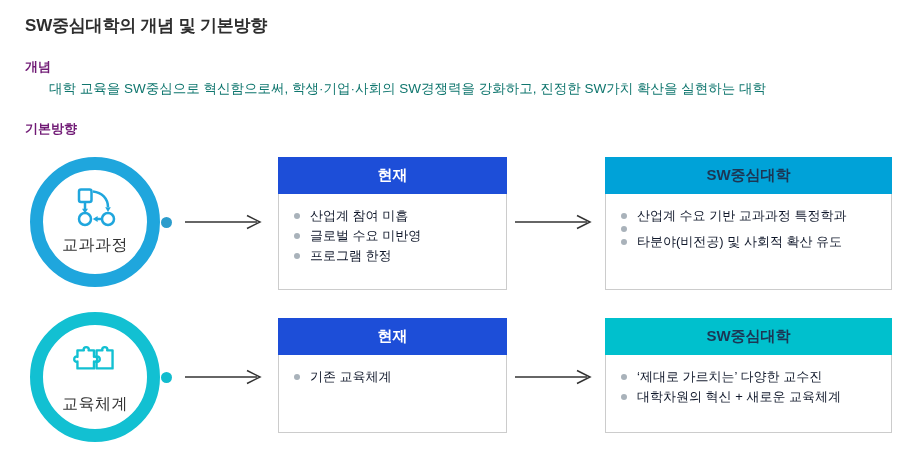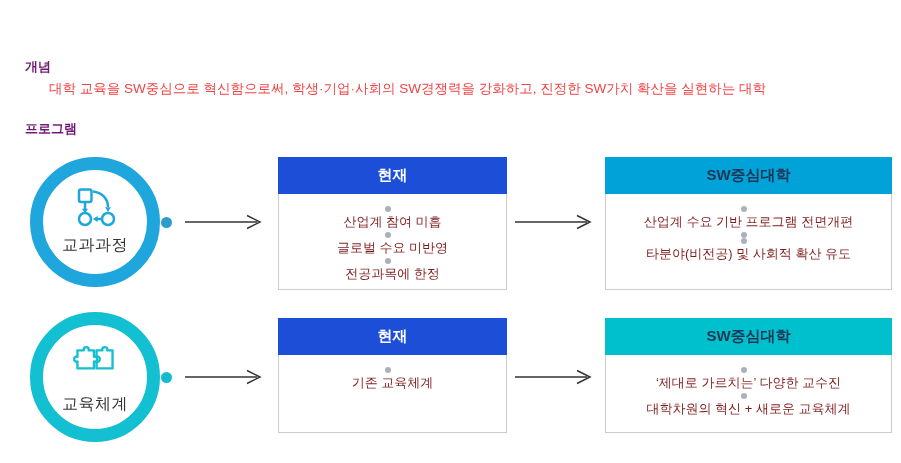--- a/index.html
+++ b/index.html
@@ -12,21 +12,21 @@
     position:absolute; left:25px; top:14px;
     font-size:17px; font-weight:700; color:#2e2e2e; letter-spacing:-0.2px;
   }
   .section-label {
     position:absolute; font-size:13px; font-weight:700; color:#701a75;
   }
   .concept-label { left:25px; top:58px; }
   .direction-label { left:25px; top:120px; }
   .concept-text {
     position:absolute; left:25px; top:80px;
-    font-size:13.5px; color:#ef4444;padding-left:24px;
+    font-size:13.5px; color:#0f766e;padding-left:24px;
   }
 
   
   .circle {
     position:absolute; width:130px; height:130px; border-radius:50%;
     border:13px solid #1FA6DD; background:#fff;
     display:flex; flex-direction:column; align-items:center; justify-content:center;
   }
   .circle.row1 { left:30px; top:157px; border-color:#1FA6DD; }
   .circle.row2 { left:30px; top:312px; border-color:#12C0D2;gap:16px; }
@@ -58,37 +58,38 @@
   .box-head.blue { background:#00A2D8; color:#1C3654; }
   .box-head.cyan { background:#00C0CD; color:#1C3654; }
 
   .box-body {
     flex:1; border:1px solid #cccccc; border-top:none;
     padding:12px 15px 0 15px;
   }
   .box-body ul { list-style:none; }
   .box-body li {
     display:flex; align-items:center;
-    font-size:13px; color:#7f1d1d; line-height:20px; white-space:nowrap;flex-direction:column;
+    font-size:13px; color:#0f172a; line-height:20px; white-space:nowrap;
   }
   .bullet {
     width:6px; height:6px; border-radius:50%;
     background:#A9B2BA; margin-right:10px; flex:none;
   }
 </style>
 </head>
 <body>
 
 <div class="page">
 
+  <div class="page-title">SW중심대학의 개념 및 기본방향</div>
 
   <div class="section-label concept-label">개념</div>
   <div class="concept-text">대학 교육을 SW중심으로 혁신함으로써, 학생·기업·사회의 SW경쟁력을 강화하고, 진정한 SW가치 확산을 실현하는 대학</div>
 
-  <div class="section-label direction-label">프로그램</div>
+  <div class="section-label direction-label">기본방향</div>
 
   <div class="circle row1">
     <span>
       <svg width="46" height="40" viewBox="0 0 46 40">
         <g fill="none" stroke="#1FA6DD" stroke-width="2.5">
           <rect x="7" y="1.5" width="12.5" height="12.5" rx="2"></rect>
           <circle cx="13" cy="31" r="6"></circle>
           <circle cx="36" cy="31" r="6"></circle>
           <line x1="13" y1="14" x2="13" y2="21.5"></line>
           <line x1="30" y1="31" x2="24.5" y2="31"></line>
@@ -117,38 +118,38 @@
         <li>
             <span class="bullet"></span>
             <span>산업계 참여 미흡</span>
           </li>
         <li>
             <span class="bullet"></span>
             <span>글로벌 수요 미반영</span>
           </li>
         <li>
             <span class="bullet"></span>
-            <span>전공과목에 한정</span>
+            <span>프로그램 한정</span>
           </li>
       </ul>
     </div>
   </div>
 
   <svg class="flow-arrow arrow-r1b" viewBox="0 0 80 16">
     <line x1="1" y1="8" x2="73" y2="8" stroke="#333" stroke-width="1.5"></line>
     <polyline points="63,1.5 76,8 63,14.5" fill="none" stroke="#333" stroke-width="1.5"></polyline>
   </svg>
 
   <div class="box future1">
     <div class="box-head blue">SW중심대학</div>
     <div class="box-body">
       <ul>
         <li>
             <span class="bullet"></span>
-            <span>산업계 수요 기반 프로그램 전면개편</span>
+            <span>산업계 수요 기반 교과과정 특정학과</span>
           </li>
         <li>
             <span class="bullet"></span>
           </li>
         <li>
             <span class="bullet"></span>
             <span>타분야(비전공) 및 사회적 확산 유도</span>
           </li>
       </ul>
     </div>

